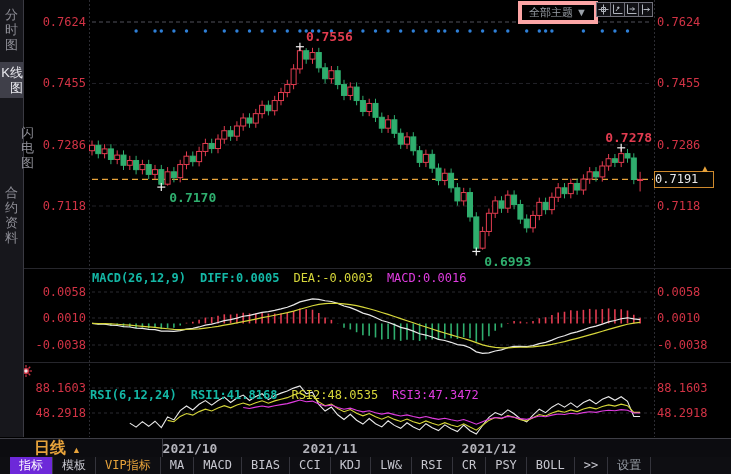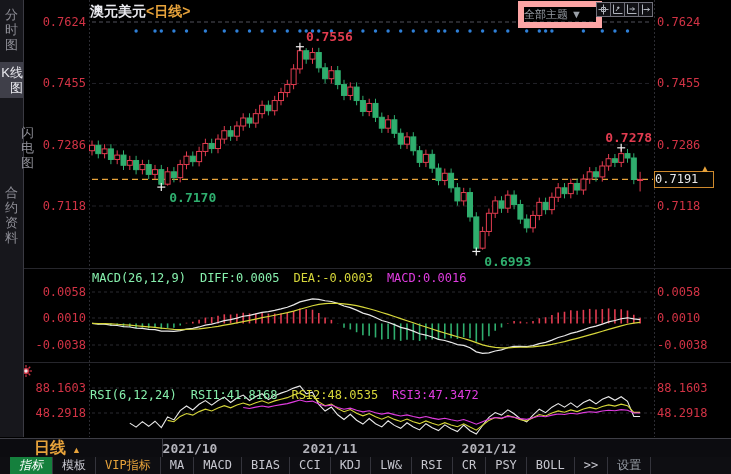--- a/index.html
+++ b/index.html
@@ -23,32 +23,32 @@
     line-height:14px;color:#d23345;}
   .axis-left{left:24px;width:62px;text-align:right;}
   .axis-right{left:657px;width:70px;text-align:left;}
   .marker-label{position:absolute;font-family:"DejaVu Sans Mono",monospace;font-size:13px;
     font-weight:bold;line-height:14px;}
 
   #title{position:absolute;left:90px;top:3px;font-size:14px;font-weight:bold;}
   #title .sym{color:#e9e9ee;}
   #title .per{color:#e7a33b;}
 
-  #theme-box{position:absolute;left:518px;top:1px;width:72px;height:15px;border:6px solid #fca5a5;
-    color:#9aa0a8;font-size:11px;line-height:15px;cursor:pointer;}
+  #theme-box{position:absolute;left:518px;top:1px;width:72px;height:15px;border:4px solid #fca5a5;
+    color:#9aa0a8;font-size:11px;line-height:15px;text-align:center;cursor:pointer;}
   .mini-btn{position:absolute;top:2px;width:13px;height:13px;border:1px solid #70707a;
     background:#101014;cursor:pointer;}
   #btn-0{left:596px;} #btn-1{left:610px;} #btn-2{left:624px;} #btn-3{left:638px;}
   .mini-btn svg{display:block;}
 
   .ind-header{position:absolute;font-size:12px;line-height:14px;display:flex;gap:14px;
     font-family:"DejaVu Sans Mono",monospace;}
   #macd-header{left:92px;top:271px;}
   #rsi-header{left:90px;top:364px;margin-top:24px;}
-  .ind-white{color:#86efac;} .ind-yellow{color:#d6d63a;} .ind-magenta{color:#e03ce0;}
+  .ind-white{color:#14b8a6;font-weight:bold;} .ind-yellow{color:#d6d63a;} .ind-magenta{color:#e03ce0;}
 
   #price-box{position:absolute;left:654px;top:171px;width:58px;height:15px;border:1px solid #cf8a2d;
     color:#e8e8e8;font-family:"DejaVu Sans Mono",monospace;font-size:12px;line-height:15px;
     text-align:left;background:#050503;}
   #latest-icon{position:absolute;left:700px;top:158px;color:#e7a33b;font-size:10px;line-height:12px;}
 
   
   #datebar{position:absolute;left:0;top:438px;width:731px;height:18px;background:#0c0c10;
     border-top:1px solid #3e3e46;border-bottom:1px solid #4a4a52;}
   #period-cell{position:absolute;left:24px;top:0;width:138px;height:18px;
@@ -56,21 +56,21 @@
   #period-cell .p{color:#e7a33b;font-weight:bold;font-size:16px;line-height:18px;margin-left:10px;}
   #period-cell .a{color:#e7a33b;font-size:9px;margin-left:6px;}
   .date-label{position:absolute;top:1px;width:70px;text-align:center;color:#b4b4bc;
     font-weight:bold;font-size:13px;line-height:17px;font-family:"DejaVu Sans Mono",monospace;}
 
   
   #toolbar{position:absolute;left:0;top:457px;width:731px;height:17px;background:#0e0e12;
     display:flex;align-items:stretch;padding-left:10px;}
   .tb-item{font-size:12px;line-height:17px;padding:0 9px;color:#c6c6ce;cursor:pointer;
     border-right:1px solid #34343c;white-space:nowrap;font-family:"DejaVu Sans Mono",monospace;}
-  .tb-item.selected{background:#15803d;color:#ffffff;font-style:italic;}
+  .tb-item.selected{background:#6d28d9;color:#ffffff;}
   .tb-item.vip{color:#e7a33b;}
   .tb-item.muted{color:#9aa0a8;}
 </style>
 </head>
 <body>
 
 <div id="app">
 
   <svg id="gfx" width="731" height="437" viewBox="0 0 731 437">
       <line x1="89.5" y1="0" x2="89.5" y2="437" stroke="#2c2c32" stroke-dasharray="2 2"></line>
@@ -414,23 +414,20 @@
       <circle cx="26" cy="371" r="2.4" fill="#e8e8e8" stroke="#d23345" stroke-width="1.4"></circle>
     </svg>
 
   <aside id="sidebar">
     <div class="side-tab" id="side-tab-0">分时图</div>
     <div class="side-tab sel" id="side-tab-1">K线图</div>
     <div class="side-tab" id="side-tab-2">闪电图</div>
     <div class="side-tab" id="side-tab-3">合约资料</div>
   </aside>
 
-  <div id="title">
-    <span class="sym">澳元美元</span><span class="per">&lt;日线&gt;</span>
-  </div>
 
   <div id="theme-box">全部主题 ▼</div>
 
   <div class="mini-btn" id="btn-0">
     <svg width="13" height="13" viewBox="0 0 13 13">
         <path d="M6.5 1.5v10M1.5 6.5h10M4.5 4.5h4v4h-4z" fill="none" stroke="#b0b4bc" stroke-width="1"></path>
       </svg>
   </div>
   <div class="mini-btn" id="btn-1">
     <svg width="13" height="13" viewBox="0 0 13 13">

